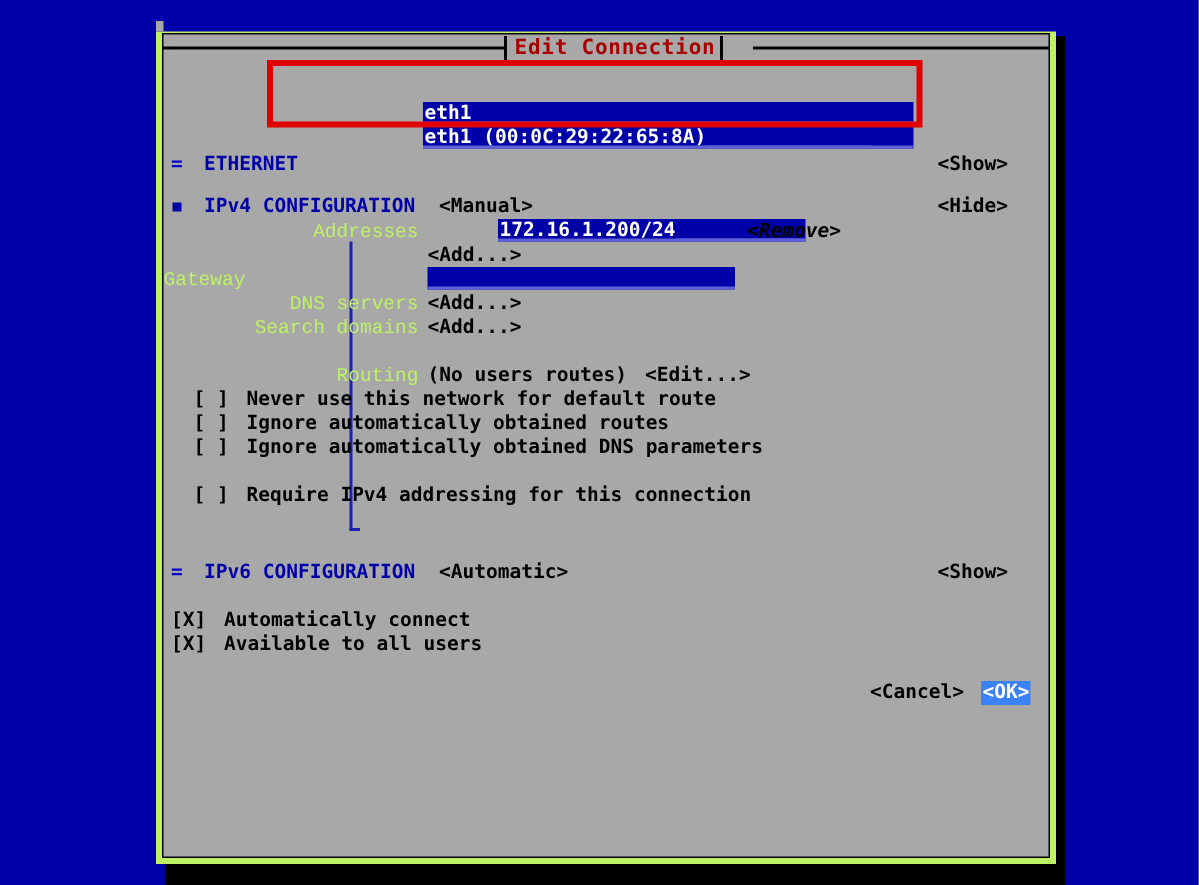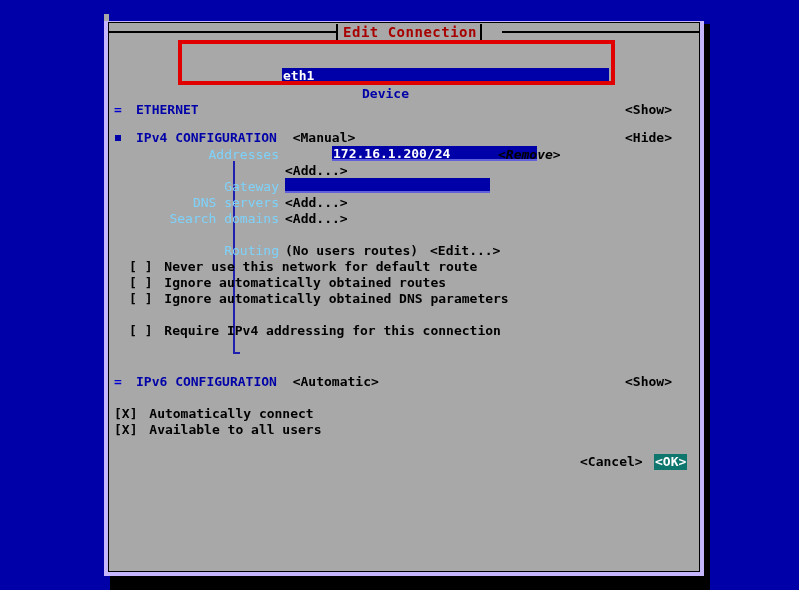--- a/index.html
+++ b/index.html
@@ -23,21 +23,21 @@
     width: 600px;
     height: 566px;
     background: #000000;
   }
   #window {
     position: absolute;
     left: 104px;
     top: 14px;
     width: 600px;
     height: 562px;
-    background: #c4b5fd;
+    background: #bef264;
     box-sizing: border-box;
   }
   #window-titlebar {
     position: absolute;
     left: 0;
     top: 0;
     width: 600px;
     height: 7px;
     background: #0000a8;
   }
@@ -130,21 +130,22 @@
     white-space: nowrap;
     line-height: 16px;
     font-size: 13px;
   }
   .lbl-blue {
     color: #0000a8;
     font-weight: bold;
     margin-top: 14px;
   }
   .lbl-blue-plain {
-    color: #7dd3fc;
+    color: #bef264;
+    font-family: Liberation Mono, monospace;
   }
   .blk {
     color: #000000;
     font-weight: bold;
   }
   .field {
     display: inline-block;
     background: #0000a8;
     color: #ffffff;
     font-weight: bold;
@@ -202,21 +203,21 @@
   .right-action {
     position: absolute;
     right: 0px;
     font-weight: bold;
     color: #000000;
     font-size: 13px;
   }
 
   #ok-button {
     display: inline-block;
-    background: #0f766e;
+    background: #3b82f6;
     color: #ffffff;
     font-weight: bold;
     padding: 0 1px;
   }
 </style>
 </head>
 <body>
 
 <div id="window-shadow"></div>
 
@@ -243,20 +244,25 @@
   </div>
   <div class="row" style="left:173px; top:46px;">
     <span class="field" style="width:327px;">
       <span>eth1</span><span>______________________________________</span>
     </span>
   </div>
 
   <div class="row" style="left:0px; top:64px; width:300px; text-align:right;">
     <span class="lbl-blue">Device</span>
   </div>
+  <div class="row" style="left:173px; top:62px;">
+    <span class="field" style="width:327px;">
+      <span>eth1 (00:0C:29:22:65:8A)</span><span>______________</span>
+    </span>
+  </div>
 
   <div class="sect-eq" style="left:5px; top:80px;">=</div>
   <div class="row" style="left:27px; top:80px;">
     <span class="lbl-blue">ETHERNET</span>
   </div>
   <div class="right-action" style="top:80px; right:23px;">&lt;Show&gt;</div>
 
   <div class="sect-sq" style="left:6px; top:113px;"></div>
   <div id="ipv4-vline"></div>
   <div id="ipv4-vline-foot"></div>
@@ -271,21 +277,21 @@
     <span class="lbl-blue-plain">Addresses</span>
   </div>
   <div class="row" style="left:176px; top:124px;padding-left:47px;">
     <span class="field" style="width:205px;">
       <span>172.16.1.200/24</span><span>___________</span>
     </span>
   </div>
   <div class="row blk" style="left:389px; top:125px;font-style:italic;">&lt;Remove&gt;</div>
   <div class="row blk" style="left:176px; top:141px;">&lt;Add...&gt;</div>
 
-  <div class="row" style="left:0px; top:157px; width:170px; text-align:right;">
+  <div class="row" style="left:0px; top:157px; width:170px; ">
     <span class="lbl-blue-plain">Gateway</span>
   </div>
   <div class="row" style="left:176px; top:156px;">
     <span class="field" style="width:205px;">
       <span></span>
     </span>
   </div>
 
   <div class="row" style="left:0px; top:173px; width:170px; text-align:right;">
     <span class="lbl-blue-plain">DNS servers</span>

